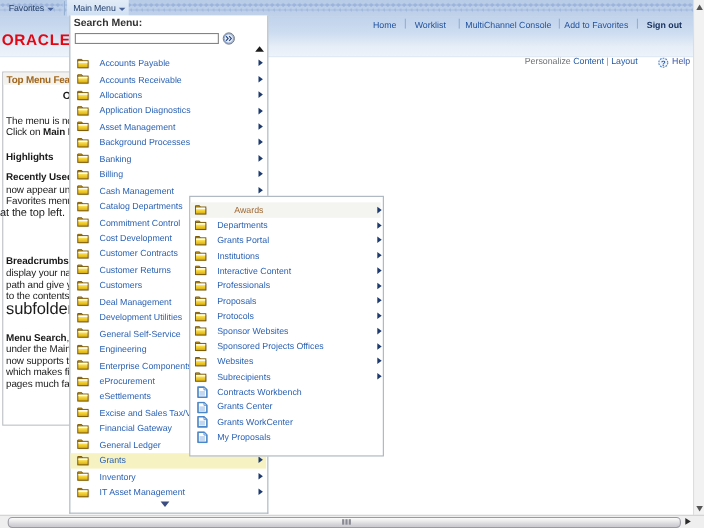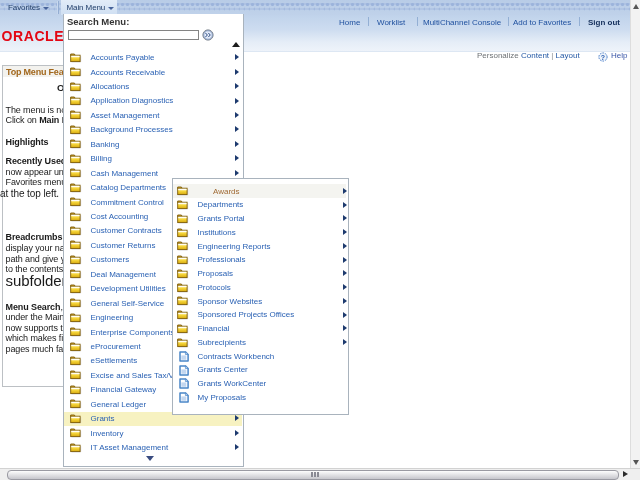--- a/index.html
+++ b/index.html
@@ -254,21 +254,21 @@
         <stop offset="0.45" stop-color="#f7d73c"></stop>
         <stop offset="1" stop-color="#d6a90f"></stop>
       </linearGradient>
     </defs>
 <rect x="10.2" y="3.2" width="1" height="5.6" fill="#b9bcd0" opacity="0.55"></rect>
 <rect x="1.6" y="8.6" width="9" height="0.9" fill="#b9bcd0" opacity="0.45"></rect>
 <path d="M0.7 2.6 L0.7 1.0 L4.4 1.0 L5.2 2.6 Z" fill="#e3b32c" stroke="#7c5a06" stroke-width="0.9"></path>
 <rect x="0.7" y="2.2" width="9.4" height="6.4" fill="url(#fg)" stroke="#7c5a06" stroke-width="0.9"></rect>
 <rect x="1.3" y="2.85" width="8.2" height="1.3" fill="#fffdf4"></rect>
 </svg>
-<div class="abs nw" style="left:90.5px;top:212.0px;font-size:8px;color:#2b62b4">Cost Accounting</div>
+<div class="abs nw" style="left:90.5px;top:212.0px;font-size:8px;color:#2b62b4">Cost Development</div>
 <div style="position:absolute;left:234.5px;top:213.06px;width:0;height:0;border-left:4px solid #1d3a6e;border-top:3.5px solid transparent;border-bottom:3.5px solid transparent"></div>
 <svg style="position:absolute;left:69.5px;top:226.0px" width="12" height="10" viewBox="0 0 12 10">
 <defs>
       <linearGradient id="fg" x1="0" y1="0" x2="0" y2="1">
 <stop offset="0" stop-color="#fff7c0"></stop>
         <stop offset="0.45" stop-color="#f7d73c"></stop>
         <stop offset="1" stop-color="#d6a90f"></stop>
       </linearGradient>
     </defs>
 <rect x="10.2" y="3.2" width="1" height="5.6" fill="#b9bcd0" opacity="0.55"></rect>
@@ -596,21 +596,21 @@
         <stop offset="1" stop-color="#d6a90f"></stop>
       </linearGradient>
     </defs>
 <rect x="10.2" y="3.2" width="1" height="5.6" fill="#b9bcd0" opacity="0.55"></rect>
 <rect x="1.6" y="8.6" width="9" height="0.9" fill="#b9bcd0" opacity="0.45"></rect>
 <path d="M0.7 2.6 L0.7 1.0 L4.4 1.0 L5.2 2.6 Z" fill="#e3b32c" stroke="#7c5a06" stroke-width="0.9"></path>
 <rect x="0.7" y="2.2" width="9.4" height="6.4" fill="url(#fg)" stroke="#7c5a06" stroke-width="0.9"></rect>
 <rect x="1.3" y="2.85" width="8.2" height="1.3" fill="#fffdf4"></rect>
 </svg>
 <div style="position:absolute;left:342.5px;top:242.775px;width:0;height:0;border-left:4px solid #1d3a6e;border-top:3.5px solid transparent;border-bottom:3.5px solid transparent"></div>
-<div class="abs nw" style="left:197.5px;top:241.7px;font-size:8px;color:#2b62b4">Engineering Reports</div>
+<div class="abs nw" style="left:197.5px;top:241.7px;font-size:8px;color:#2b62b4">Interactive Content</div>
 <svg style="position:absolute;left:177px;top:255.02499999999998px" width="12" height="10" viewBox="0 0 12 10">
 <defs>
       <linearGradient id="fg" x1="0" y1="0" x2="0" y2="1">
 <stop offset="0" stop-color="#fff7c0"></stop>
         <stop offset="0.45" stop-color="#f7d73c"></stop>
         <stop offset="1" stop-color="#d6a90f"></stop>
       </linearGradient>
     </defs>
 <rect x="10.2" y="3.2" width="1" height="5.6" fill="#b9bcd0" opacity="0.55"></rect>
 <rect x="1.6" y="8.6" width="9" height="0.9" fill="#b9bcd0" opacity="0.45"></rect>
@@ -692,21 +692,21 @@
         <stop offset="1" stop-color="#d6a90f"></stop>
       </linearGradient>
     </defs>
 <rect x="10.2" y="3.2" width="1" height="5.6" fill="#b9bcd0" opacity="0.55"></rect>
 <rect x="1.6" y="8.6" width="9" height="0.9" fill="#b9bcd0" opacity="0.45"></rect>
 <path d="M0.7 2.6 L0.7 1.0 L4.4 1.0 L5.2 2.6 Z" fill="#e3b32c" stroke="#7c5a06" stroke-width="0.9"></path>
 <rect x="0.7" y="2.2" width="9.4" height="6.4" fill="url(#fg)" stroke="#7c5a06" stroke-width="0.9"></rect>
 <rect x="1.3" y="2.85" width="8.2" height="1.3" fill="#fffdf4"></rect>
 </svg>
 <div style="position:absolute;left:342.5px;top:325.275px;width:0;height:0;border-left:4px solid #1d3a6e;border-top:3.5px solid transparent;border-bottom:3.5px solid transparent"></div>
-<div class="abs nw" style="left:197.5px;top:324.2px;font-size:8px;color:#2b62b4">Financial</div>
+<div class="abs nw" style="left:197.5px;top:324.2px;font-size:8px;color:#2b62b4">Websites</div>
 <svg style="position:absolute;left:177px;top:337.525px" width="12" height="10" viewBox="0 0 12 10">
 <defs>
       <linearGradient id="fg" x1="0" y1="0" x2="0" y2="1">
 <stop offset="0" stop-color="#fff7c0"></stop>
         <stop offset="0.45" stop-color="#f7d73c"></stop>
         <stop offset="1" stop-color="#d6a90f"></stop>
       </linearGradient>
     </defs>
 <rect x="10.2" y="3.2" width="1" height="5.6" fill="#b9bcd0" opacity="0.55"></rect>
 <rect x="1.6" y="8.6" width="9" height="0.9" fill="#b9bcd0" opacity="0.45"></rect>

